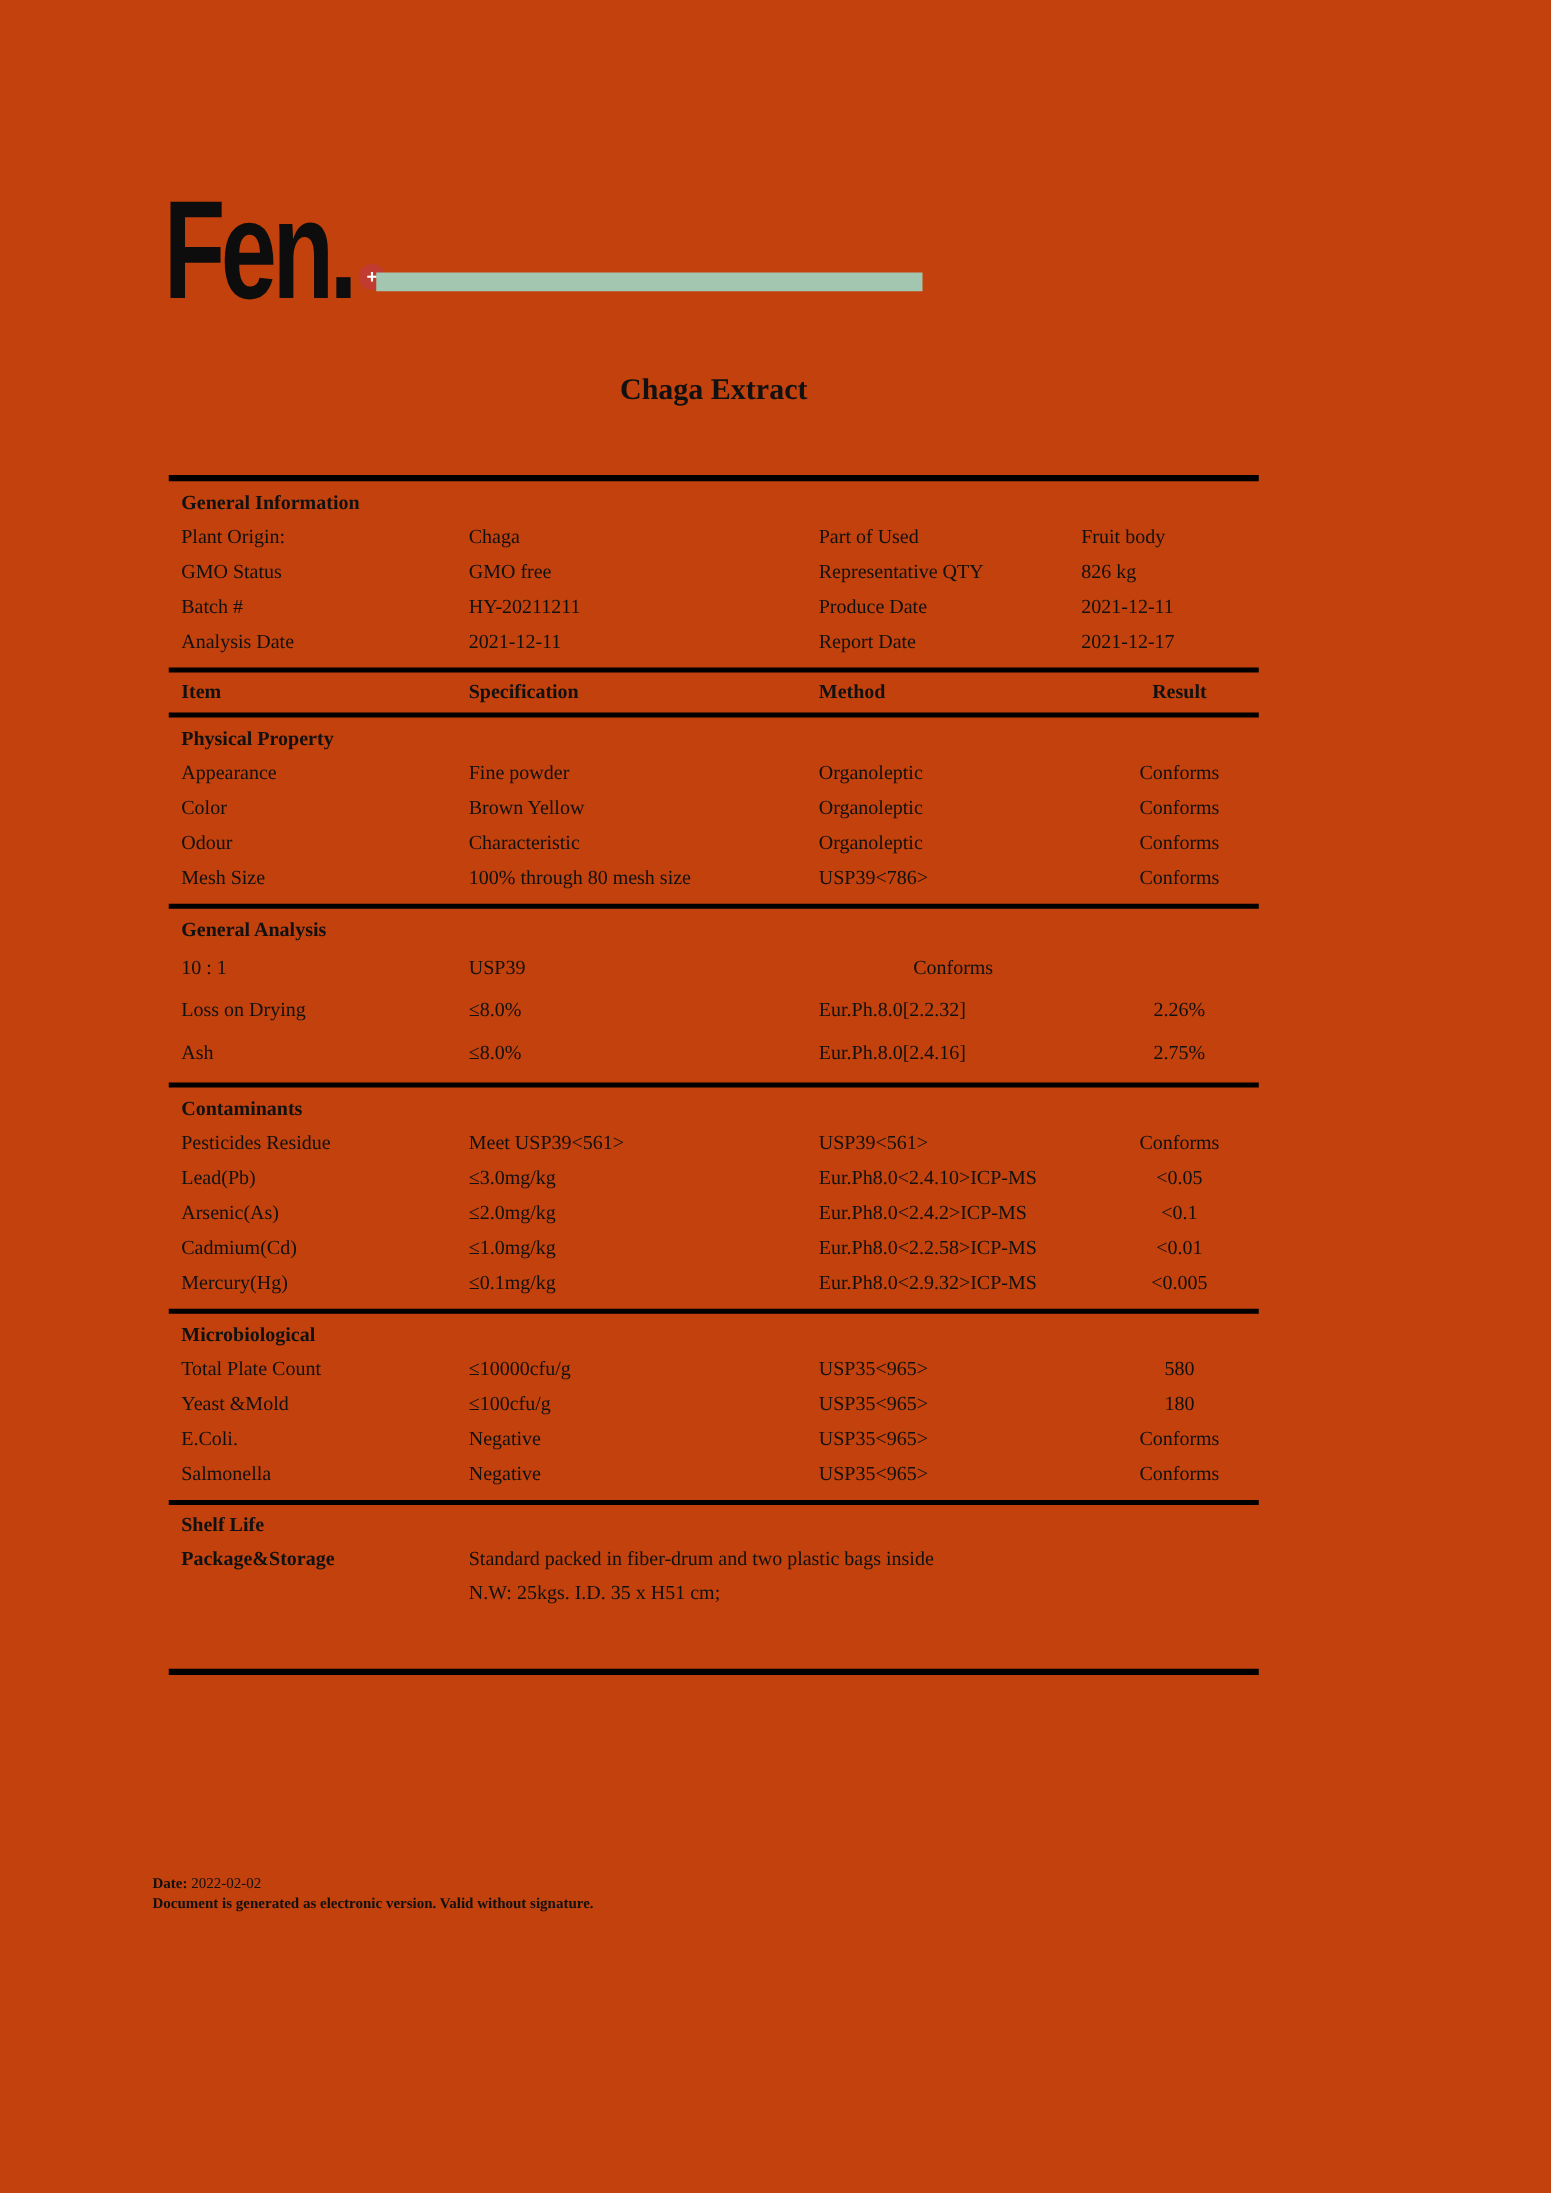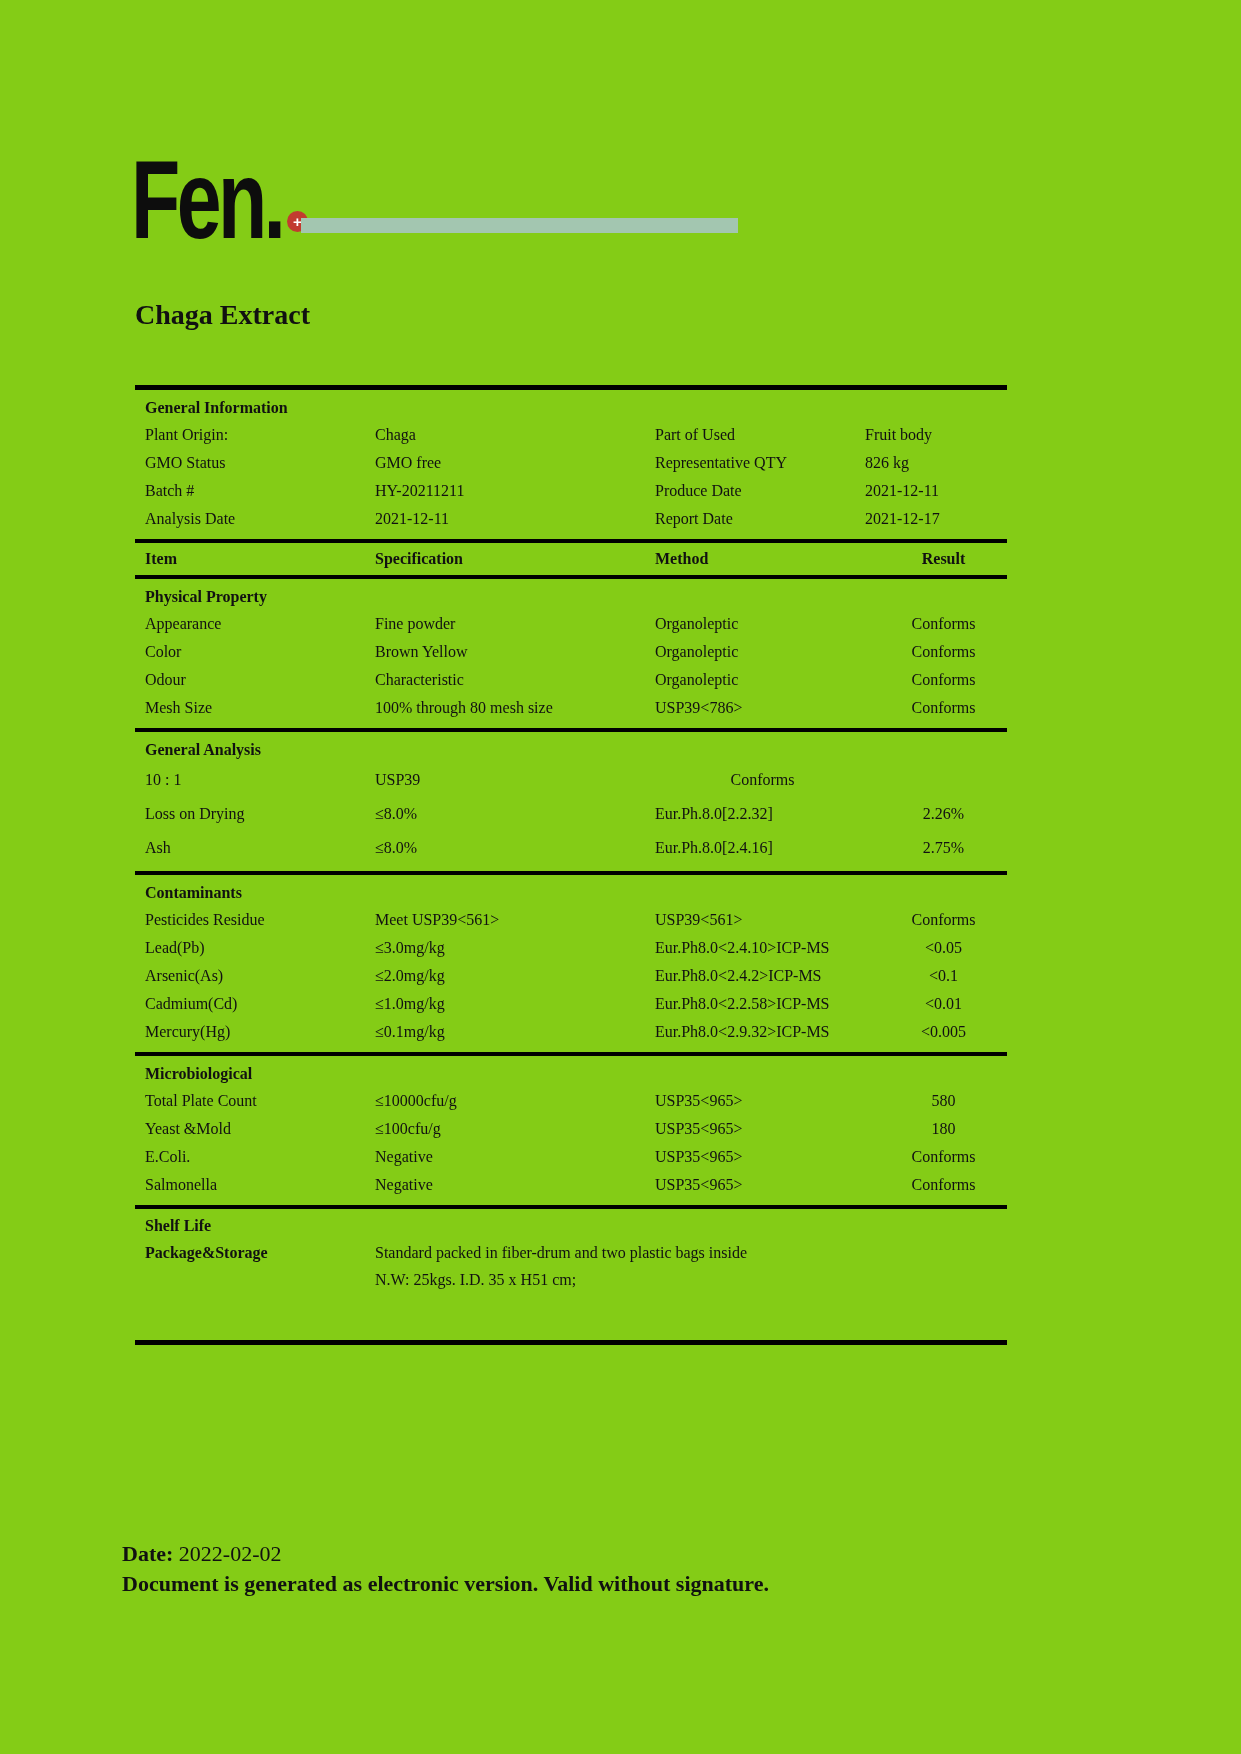--- a/index.html
+++ b/index.html
@@ -1,20 +1,20 @@
 <!DOCTYPE html>
 <html><head>
 <meta charset="utf-8">
 <style>
   * { margin:0; padding:0; box-sizing:border-box; }
   html,body { background:#ffffff; }
   .page {
     position:relative;
     width:1241px; height:1754px;
-    background:#84cc16;
+    background:#c2410c;
     font-family:"Liberation Serif","DejaVu Serif",serif;
     color:#111111;
     overflow:hidden;
   }
   
   .logo-text {
     position:absolute; left:131px; top:144px;
     font-family:"Liberation Sans","DejaVu Sans",sans-serif;
     font-weight:bold; font-size:112px; line-height:1;
     letter-spacing:-5px; color:#0d0d0d;
@@ -29,40 +29,40 @@
     font-family:"Liberation Sans",sans-serif;
     font-weight:bold; font-size:15px; color:#ffffff; line-height:1;
   }
   .green-bar {
     position:absolute; left:301px; top:218px;
     width:437px; height:15px; background:#a3c6b0;
   }
   
   .content { position:absolute; left:135px; top:268px; width:872px; }
   .doc-title { text-align:center; font-weight:bold; font-size:30px; }
-  .doc-subtitle { text-align:left; font-weight:bold; font-size:28px; margin-top:31px; }
+  .doc-subtitle { text-align:center; font-weight:bold; font-size:24px; margin-top:31px; }
   
   .coa-table { margin-top:54px; border-top:5px solid #000; font-size:16px; }
   .t-block { border-bottom:4px solid #000; padding:4px 0 6px 0; }
   .t-block.storage { border-bottom:5px solid #000; padding-bottom:46px; }
   .sec-heading { font-weight:bold; padding:5px 10px 4px 10px; }
   .t-row, .gi-row, .t-header { display:grid; }
   .t-row, .t-header { grid-template-columns:230px 280px 235px 1fr; }
   .gi-row { grid-template-columns:230px 280px 210px 1fr; }
   .t-row > div, .gi-row > div, .t-header > div { padding:5px 10px 5px 10px; }
   .ga .t-row > div { padding-top:8px; padding-bottom:8px; }
   .cell-result { text-align:center; }
   .t-header { font-weight:bold; padding:2px 0; }
   .t-header .col-result { text-align:center; }
   
   .s-row { display:grid; grid-template-columns:230px 1fr; }
   .s-row > div { padding:4px 10px 5px 10px; }
   .s-label { font-weight:bold; }
   
-  .footer { position:absolute; left:122px; top:1498px; font-size:22px; line-height:1.35;margin-top:41px; }
+  .footer { position:absolute; left:122px; top:1498px; font-size:12px; line-height:1.35; }
   .footer .date-label { font-weight:bold; }
   .footer .note { font-weight:bold; }
 </style>
 </head>
 <body>
 
 <div class="page">
 
   <div class="logo-text">Fen.</div>
   <div class="logo-badge" style="background: rgb(194, 59, 48);">+</div>

